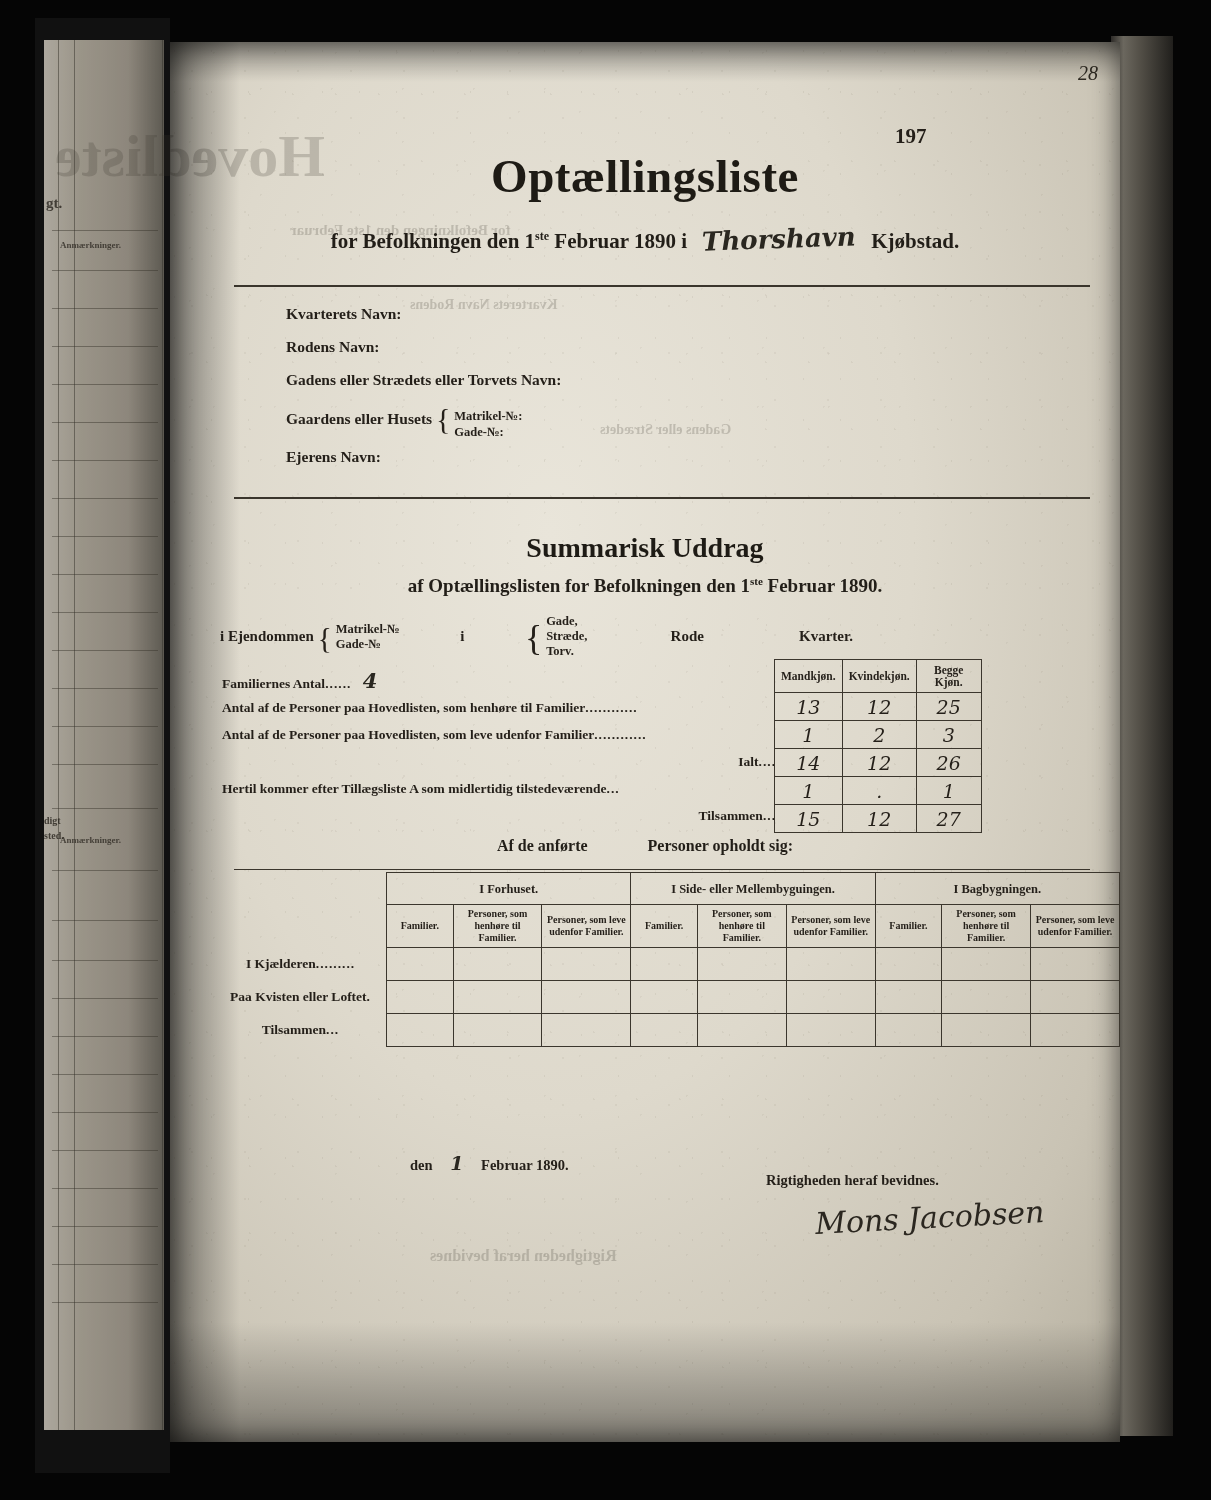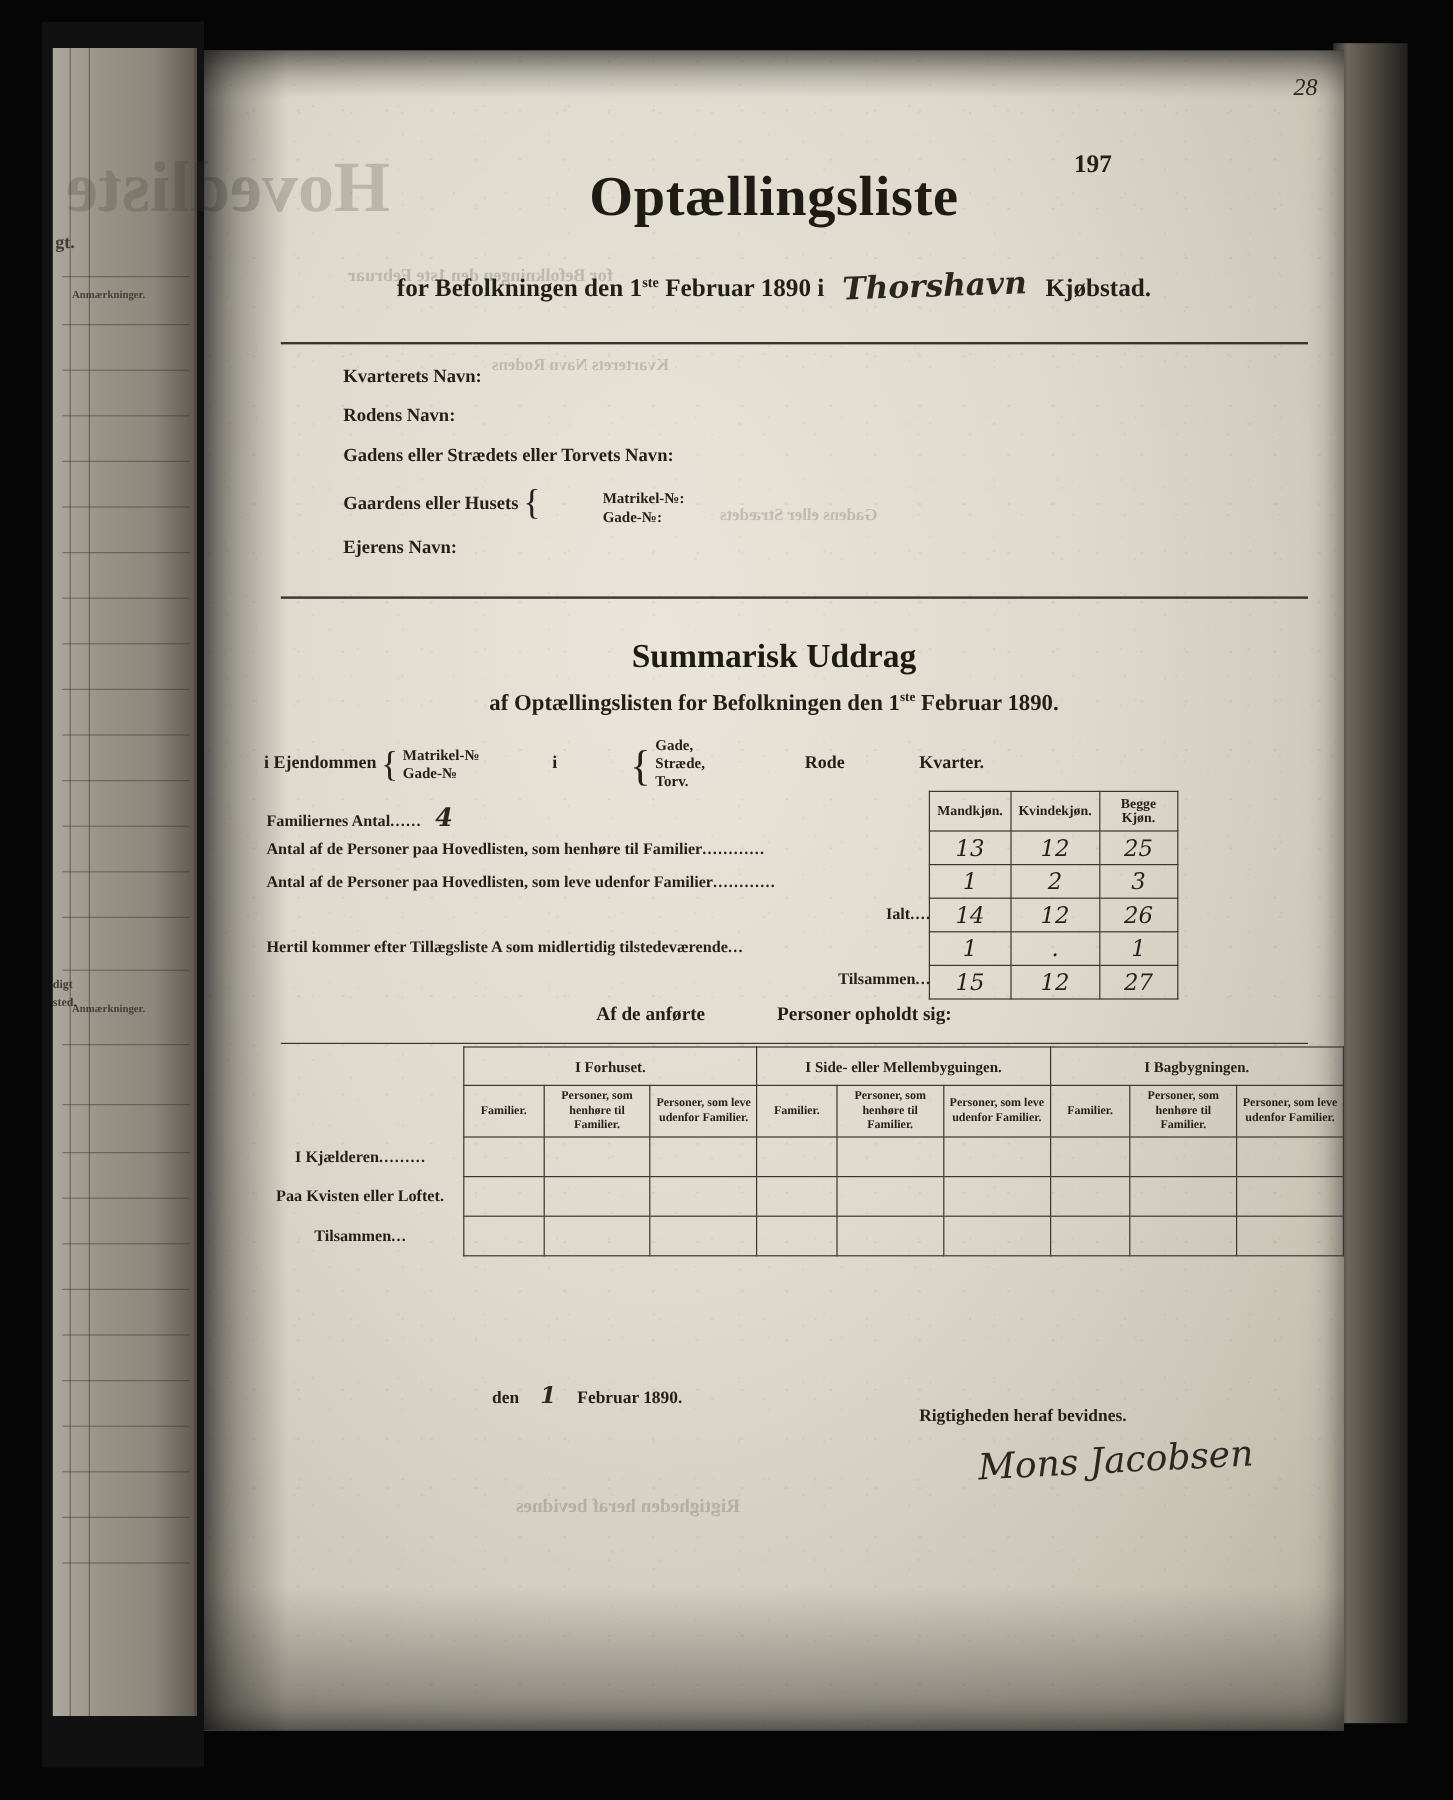--- a/index.html
+++ b/index.html
@@ -39,30 +39,30 @@
      background:linear-gradient(0deg, rgba(0,0,0,.38), rgba(0,0,0,0));}
 
   
   .ghost{position:absolute;color:rgba(60,55,45,.22);font-weight:bold;white-space:nowrap;
      transform:scaleX(-1);pointer-events:none;}
   .hand{font-family:"DejaVu Serif",serif;font-style:italic;color:#2a2720;}
 
   
   .folio{position:absolute;right:22px;top:20px;font-size:20px;font-style:italic;color:#2e2a22;}
   .num197{position:absolute;left:725px;top:82px;font-size:21px;font-weight:bold;color:#241f19;}
-  h1.title{position:absolute;left:0;right:0;top:95px;text-align:center;margin:0;
+  h1.title{position:absolute;left:0;right:0;top:95px;text-align:center;margin:12px;
      font-size:47px;font-weight:bold;letter-spacing:.5px;color:#1e1b15;}
   .subtitle{position:absolute;left:0;right:0;top:182px;text-align:center;font-size:21px;font-weight:bold;color:#221e18;}
   .sub-hand{font-size:23px;}
   .rule{position:absolute;height:2px;background:#3a352c;}
 
   .fieldlist{position:absolute;left:116px;top:255px;font-size:15.5px;font-weight:bold;color:#241f19;line-height:33px;}
   .brace{display:inline-block;vertical-align:middle;position:relative;}
   .braceglyph{font-size:30px;font-weight:normal;position:relative;top:1px;}
-  .bracerows{display:inline-block;vertical-align:middle;font-size:12.5px;line-height:16px;margin-left:48px;}
+  .bracerows{display:inline-block;vertical-align:middle;font-size:12.5px;line-height:16px;}
 
   h2.sum{position:absolute;left:0;right:0;top:490px;text-align:center;margin:0;font-size:28px;font-weight:bold;color:#1e1b15;}
   .sum2{position:absolute;left:0;right:0;top:533px;text-align:center;font-size:19px;font-weight:bold;color:#221e18;}
 
   .ejen{position:absolute;left:50px;top:572px;font-size:15px;font-weight:bold;color:#241f19;}
   .ejen .cell{display:inline-block;vertical-align:middle;}
   .smallbrace{font-size:12.5px;line-height:15px;display:inline-block;vertical-align:middle;}
 
   .linesblock{position:absolute;left:52px;top:625px;width:560px;font-size:13.5px;font-weight:bold;color:#241f19;}
   .lrow{height:27px;line-height:27px;white-space:nowrap;}
@@ -197,21 +197,21 @@
       </span>
       <span class="cell" style="display:inline-block;width:118px;text-align:center">i</span>
       <span class="cell braceglyph" style="font-size:36px">{</span>
       <span class="smallbrace">
         <div>Gade,</div>
         <div>Stræde,</div>
         <div>Torv.</div>
       </span>
       <span class="cell braceglyph" style="font-size:36px;opacity:0">}</span>
       <span class="cell" style="display:inline-block;width:150px;text-align:center">Rode</span>
-      <span class="cell" style="display:inline-block;width:120px;">Kvarter.</span>
+      <span class="cell" style="display:inline-block;width:120px;text-align:center">Kvarter.</span>
     </div>
 
     <div class="linesblock">
       <div class="lrow">
         <span>Familiernes Antal</span><span class="dots">......</span>
         <span class="hand" style="font-size:21px;padding-left:8px">4</span>
       </div>
       <div class="lrow">
         <span>Antal af de Personer paa Hovedlisten, som henhøre til Familier</span><span class="dots">............</span>
       </div>

